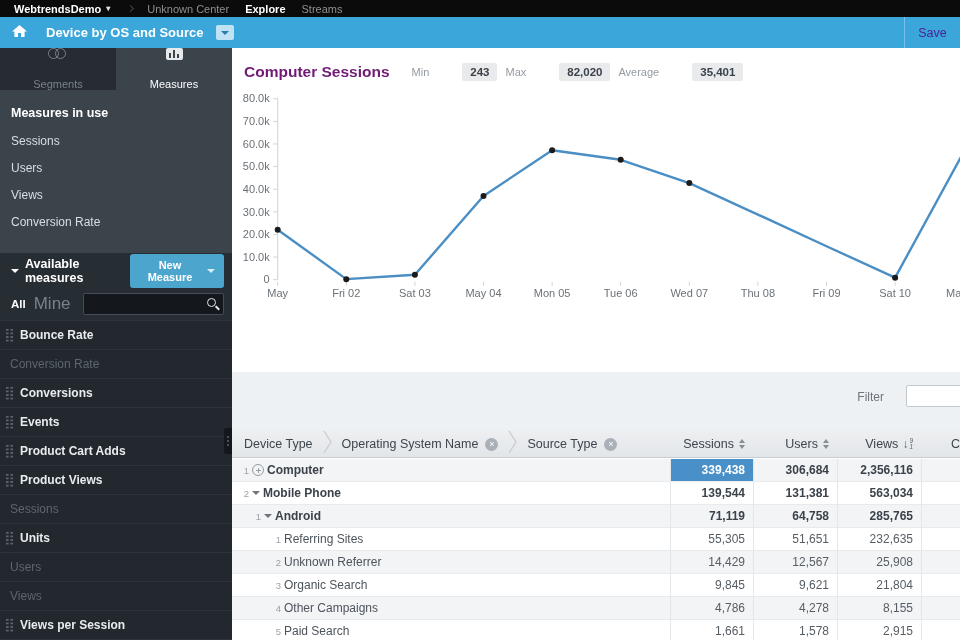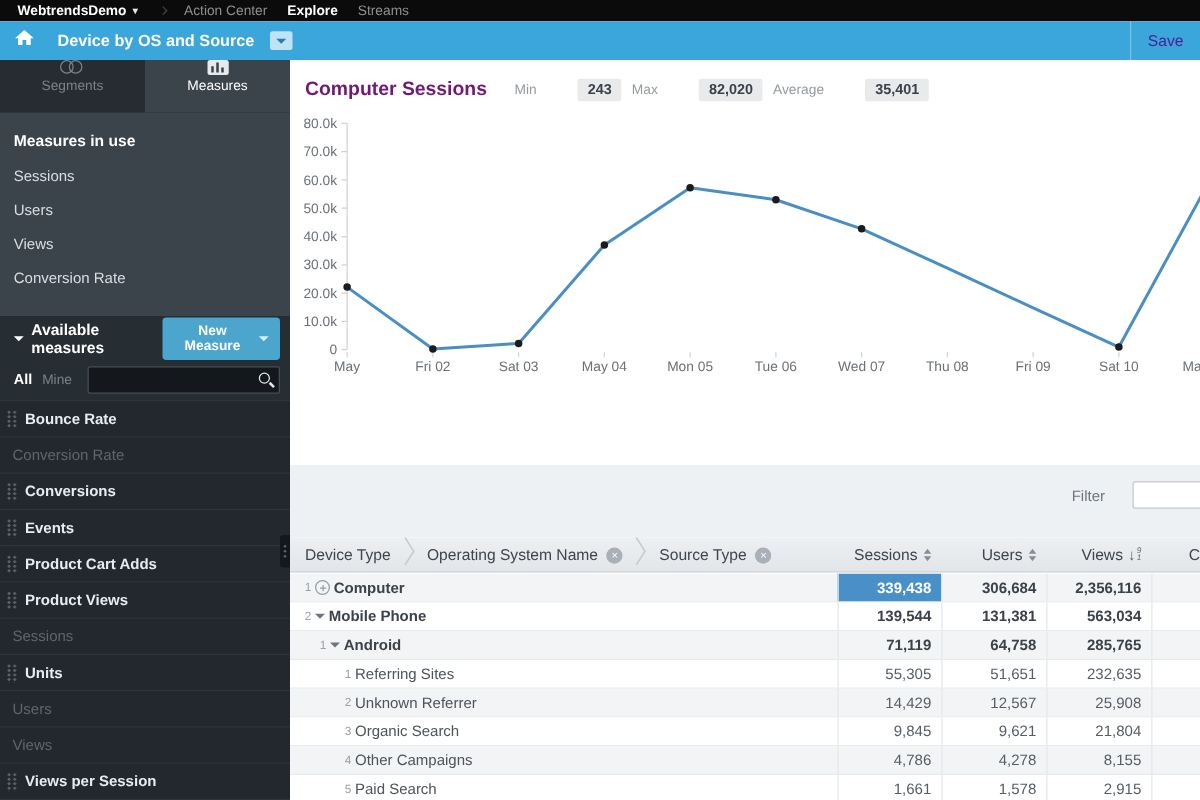--- a/index.html
+++ b/index.html
@@ -25,21 +25,21 @@
   .app-title { color:#fff; font-weight:bold; font-size:13px; margin-left:8px; }
   .title-dd { width:18px; height:15px; background:#bfe2f4; border-radius:2px; margin-left:12px;
               display:flex; align-items:center; justify-content:center; }
   .title-dd i { border:4px solid transparent; border-top-color:#2a7dab; margin-top:4px; }
   .save-btn { position:absolute; right:0; top:0; height:31px; width:56px; border-left:1px solid rgba(255,255,255,.3);
               color:#4c1d95; font-size:12.5px; display:flex; align-items:center; justify-content:center; }
 
   
   .sidebar { position:absolute; left:0; top:48px; width:232px; height:592px; background:#22282d; }
   .side-tabs { display:flex; height:42px; background:#262c32; }
-  .side-tab { flex:1; display:flex; flex-direction:column; align-items:center; justify-content:flex-start;
+  .side-tab { flex:1; display:flex; flex-direction:column; align-items:center; justify-content:space-between;
               gap:3px; font-size:11px; color:#78828b; cursor:pointer; }
   .side-tab.active { background:#3b434b; color:#fff; }
   .venn { position:relative; width:20px; height:12px; }
   .venn i { position:absolute; top:0; width:11px; height:11px; border:1.5px solid #78828b; border-radius:50%; }
   .venn i:first-child { left:0; } .venn i:last-child { left:7px; }
   .meas-ic { width:17px; height:12px; background:#e6eaed; border-radius:2px; position:relative; }
   .meas-ic i { position:absolute; bottom:2px; width:2px; background:#3b434b; }
   .meas-ic i:nth-child(1){ left:3px; height:5px; } .meas-ic i:nth-child(2){ left:7px; height:8px; }
   .meas-ic i:nth-child(3){ left:11px; height:4px; }
 
@@ -51,21 +51,21 @@
   .avail-header { height:35px; background:#262d33; display:flex; align-items:center; padding:0 8px 0 11px; }
   .caret-down { border:4px solid transparent; border-top-color:#fff; margin:4px 6px 0 0; }
   .avail-title { color:#fff; font-weight:bold; font-size:12.5px; }
   .new-measure { margin-left:auto; background:#4ba5cd; border:none; border-radius:3px; color:#fff;
                  font-weight:bold; font-size:11px; padding:5px 9px; display:flex; align-items:center; gap:6px;
                  font-family:inherit; cursor:pointer; }
   .new-measure i { border:4px solid transparent; border-top-color:#d9eef8; margin-top:4px; }
 
   .search-row { height:32px; background:#262d33; display:flex; align-items:center; padding:0 8px 0 11px; gap:8px; }
   .f-all { color:#fff; font-weight:bold; font-size:11.5px; }
-  .f-mine { color:#79828a; font-size:11px; }
+  .f-mine { color:#79828a; font-size:17px; }
   .search-box { flex:1; height:22px; background:#14181d; border:1px solid #454e56; border-radius:2px;
                 position:relative; margin-left:4px; }
   .search-box input { width:100%; height:100%; background:transparent; border:none; outline:none;
                       color:#cfd5da; font-size:11px; padding:0 24px 0 7px; font-family:inherit; }
   .mag { position:absolute; right:7px; top:4px; width:9px; height:9px; border:1.7px solid #e3e8ec; border-radius:50%; }
   .mag::after { content:""; position:absolute; left:7px; top:8px; width:5px; height:1.8px; background:#e3e8ec;
                 transform:rotate(45deg); }
 
   .measure-list { list-style:none; border-top:1px solid #2c333a; }
   .measure-list li { height:29px; display:flex; align-items:center; border-bottom:1px solid #2c333a;
@@ -149,21 +149,21 @@
 
 <div class="screen">
 
   <div class="topbar">
     <span class="brand">
       <span>WebtrendsDemo</span>
       <span class="dd">▾</span>
     </span>
     <span class="tb-sep"></span>
     <span class="tb-nav" id="tb-nav">
-        <span>Action Center</span>
+        <span>Unknown Center</span>
         <span class="active">Explore</span>
         <span>Streams</span>
       </span>
   </div>
 
   <div class="appbar">
     <span class="home-btn">
       <svg width="17" height="14">
         <path d="M8.5 1 L16 7.5 H13.6 V13 H10 V9 H7 V13 H3.4 V7.5 H1 Z" fill="#fff"></path>
       </svg>

